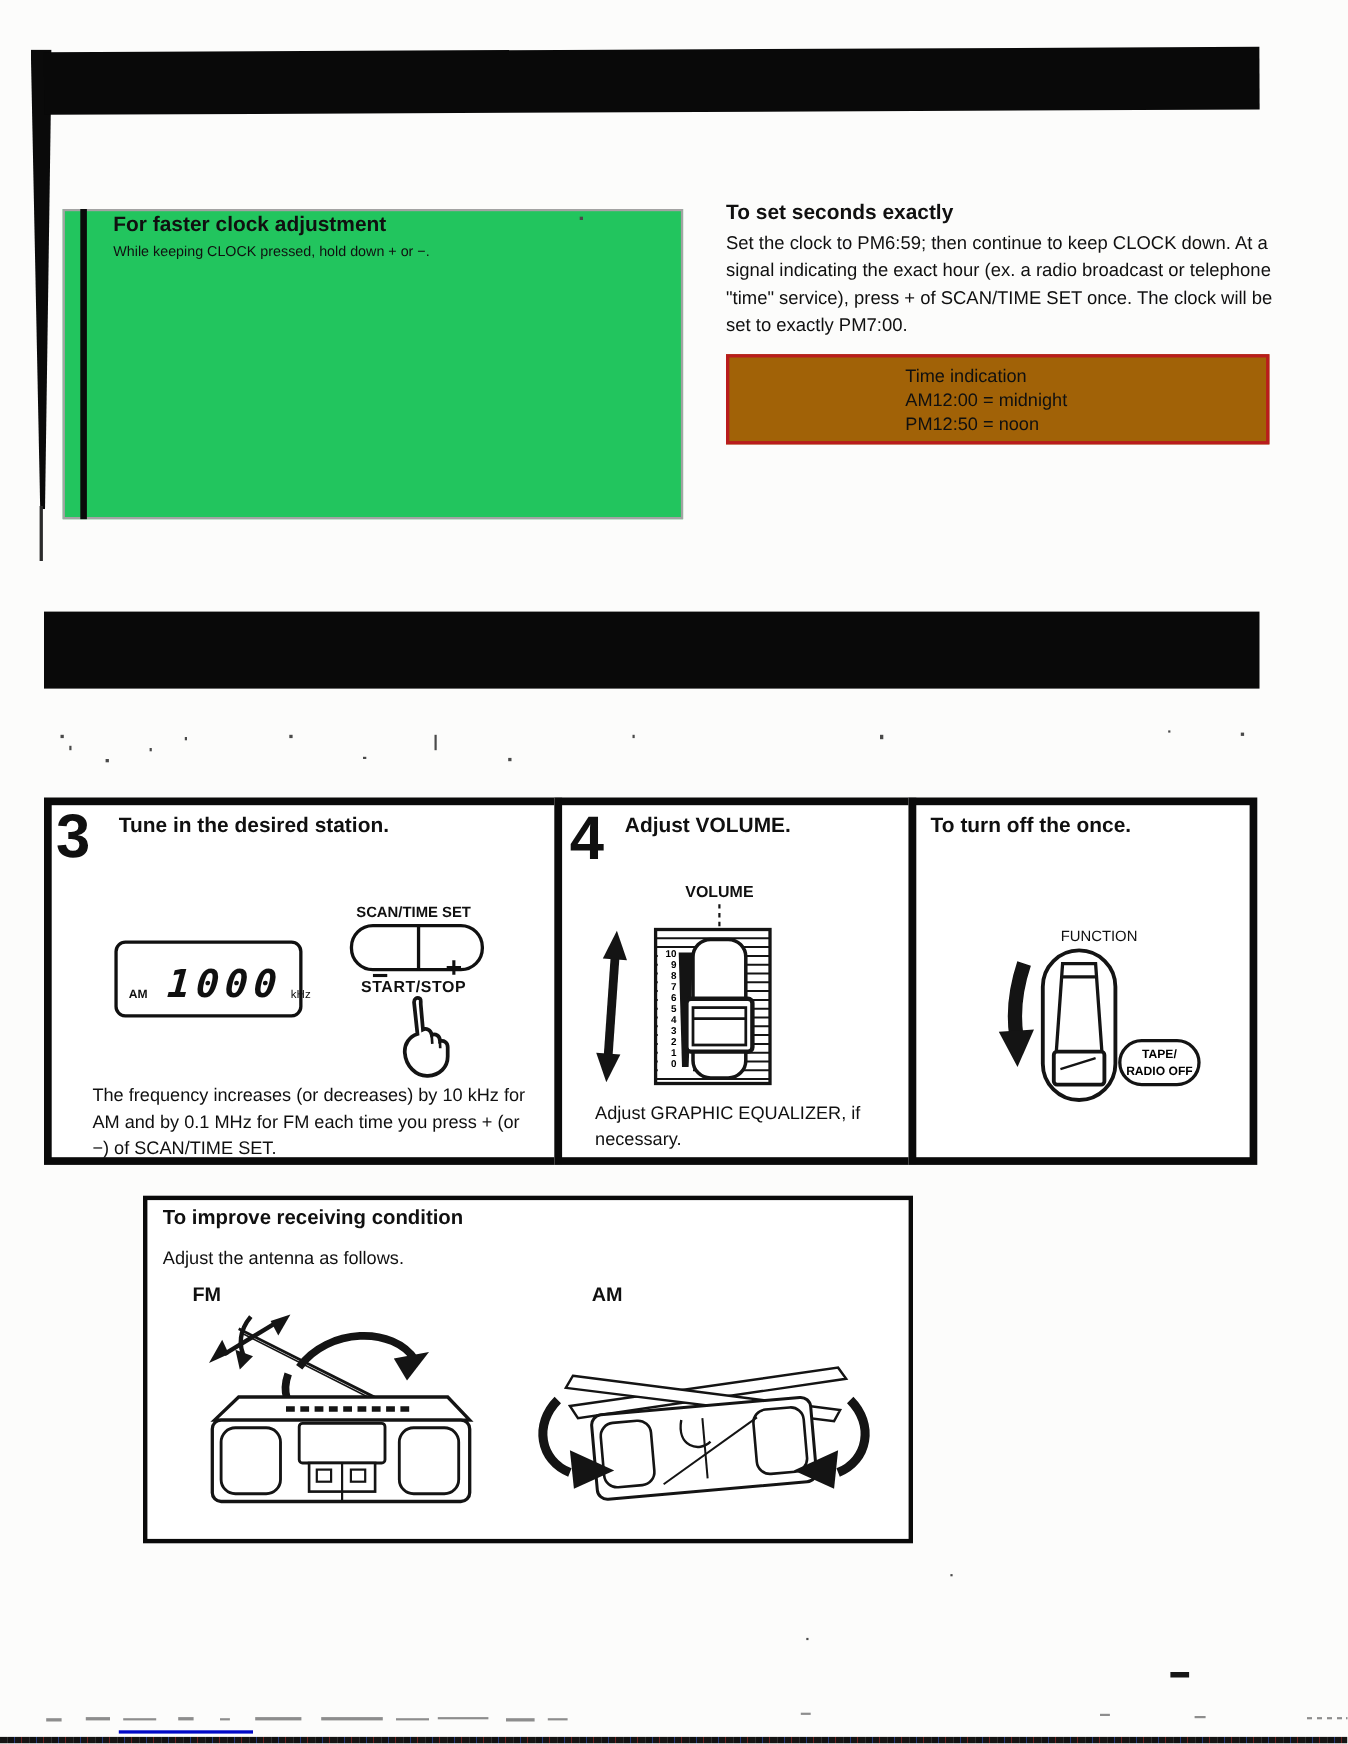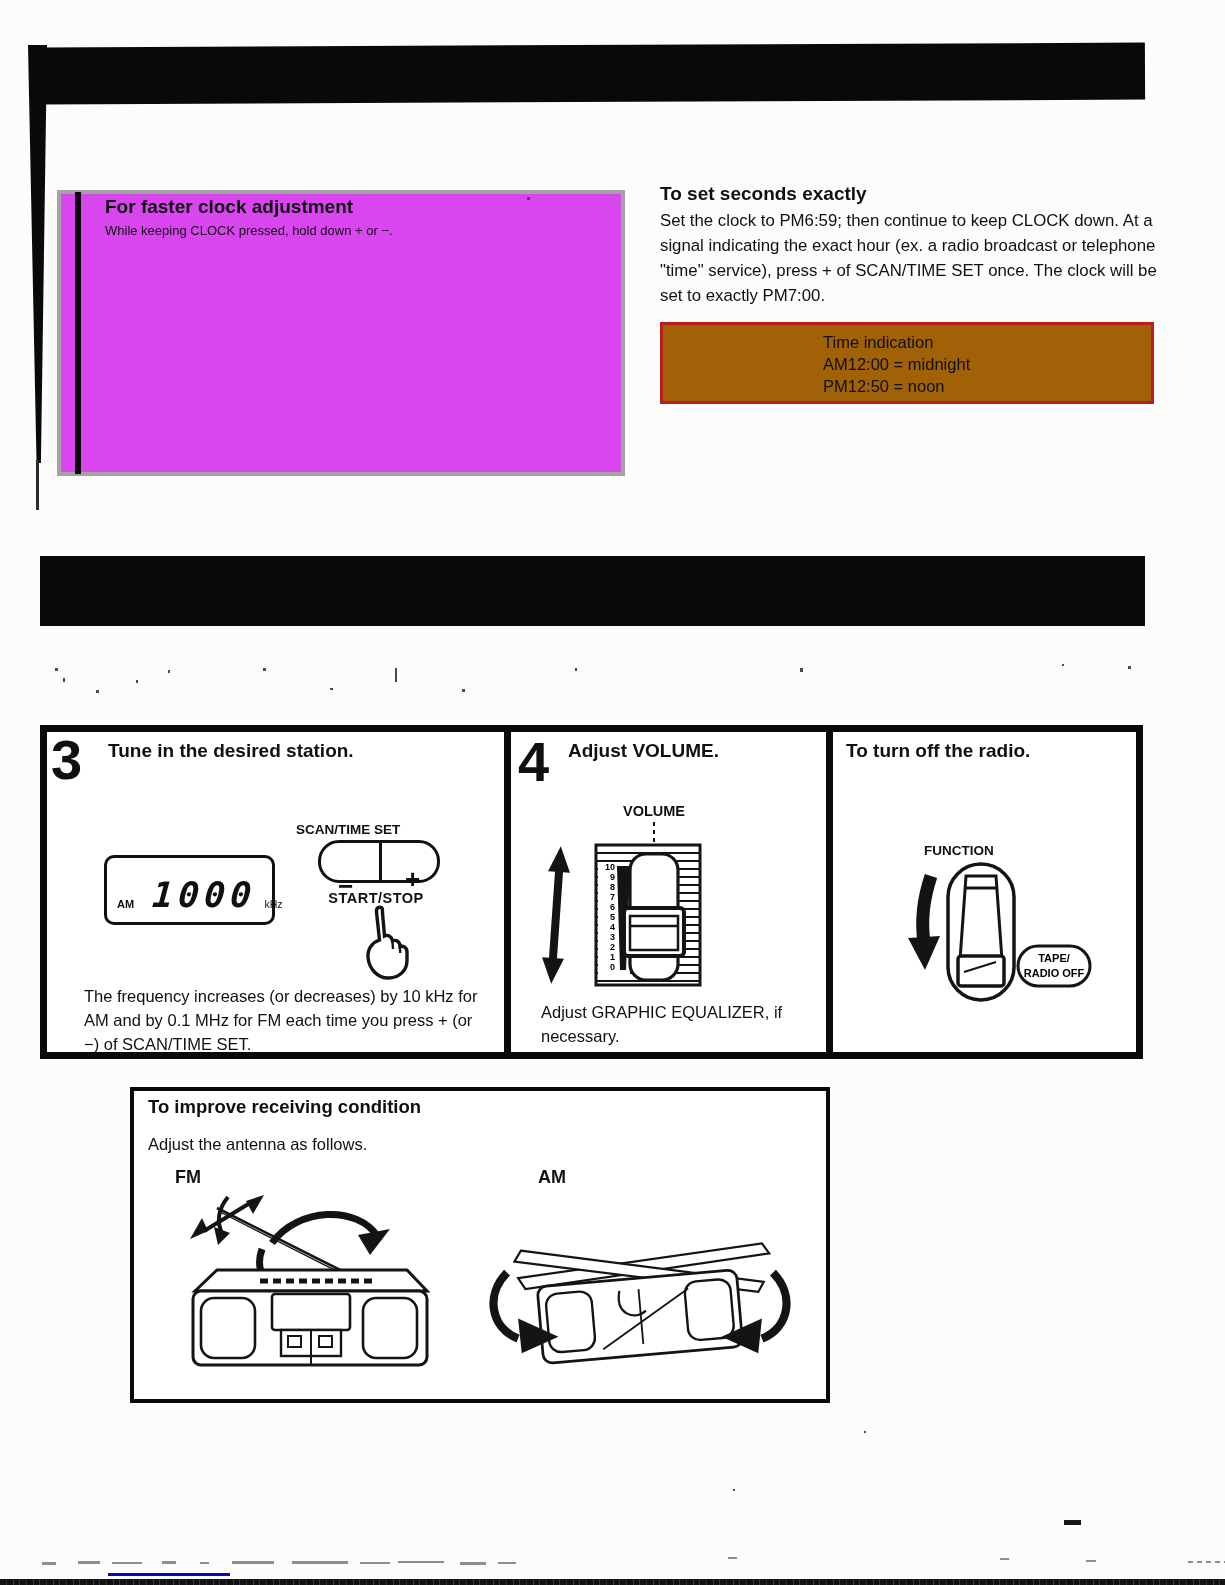--- a/index.html
+++ b/index.html
@@ -18,21 +18,21 @@
   svg .wh{fill:#ffffff;stroke:#141414}
 
   
   .edge-strip{left:28px;top:45px;width:19px;height:418px;background:#0a0a0a;
     clip-path:polygon(0 0,100% 0,68% 100%,45% 100%)}
   .edge-tail{left:36px;top:460px;width:3px;height:50px;background:#2b2b2b}
   .topbar{left:40px;top:45px;width:1105px;height:57px;transform:rotate(-0.25deg)}
   .midbar{left:40px;top:556px;width:1105px;height:70px}
 
   
-  .clockbox{left:57px;top:190px;width:560px;height:278px;border:4px solid #a3a3a3;background:#d946ef}
+  .clockbox{left:57px;top:190px;width:560px;height:278px;border:2px solid #a3a3a3;background:#22c55e}
   .clockbox .innerrule{position:absolute;left:14px;top:-2px;bottom:-2px;width:6px;background:#0a0a0a}
   .clockbox h3{position:absolute;left:44px;top:2px;margin:0;font-size:19px}
   .clockbox p{position:absolute;left:44px;top:29px;margin:0;font-size:13px;width:470px}
 
   
   .seconds{left:660px;top:183px;width:500px}
   .seconds h3{margin:0 0 3px 0;font-size:19px}
   .seconds p{margin:0;font-size:16.8px;line-height:25px}
   .timebox{left:660px;top:322px;width:488px;height:76px;border:3px solid #b91c1c;background:#a16207}
   .timebox .tcol{position:absolute;left:160px;top:6px;font-size:16.5px;line-height:22px}
@@ -48,39 +48,39 @@
 
   
   .lcd{position:absolute;left:57px;top:123px;width:165px;height:64px;border:3px solid #101010;
        border-radius:10px;display:flex;align-items:flex-end;background:#fff}
   .lcd .band{font-size:11px;font-weight:700;padding:0 4px 12px 10px}
   .lcd .freq{font-family:"DejaVu Sans Mono",monospace;font-weight:700;font-style:italic;
        font-size:35px;letter-spacing:5px;transform:skewX(-4deg);padding-bottom:7px;margin-left:14px}
   .lcd .unit{font-size:10.5px;font-weight:400;padding:0 0 12px 8px}
 
   
-  .scanlabel{position:absolute;left:249px;top:90px;width:160px;text-align:left;
+  .scanlabel{position:absolute;left:249px;top:90px;width:160px;text-align:center;
              font-size:13.5px;font-weight:700}
   .pill{position:absolute;left:271px;top:108px;width:116px;height:37px;border:3.5px solid #101010;
         border-radius:21px;background:#fff}
   .pill .div{position:absolute;left:50%;top:-2px;bottom:-2px;width:3px;background:#101010}
   .sign{position:absolute;font-size:26px;font-weight:700;line-height:1}
   .startstop{position:absolute;left:249px;top:158px;width:160px;text-align:center;
              font-size:14.5px;font-weight:700;letter-spacing:0.5px}
   .hand{position:absolute;left:307px;top:172px}
 
   
   .vollabel{position:absolute;left:93px;top:71px;width:100px;text-align:center;
             font-size:14.5px;font-weight:700}
   .volsvg{position:absolute;left:7px;top:88px}
   .volnum{font-size:9px;font-weight:700;font-family:"Liberation Sans",sans-serif}
 
   
-  .funclabel{position:absolute;left:91px;top:111px;width:110px;text-align:left;
-             font-size:13.5px;font-weight:700}
+  .funclabel{position:absolute;left:91px;top:111px;width:110px;text-align:right;
+             font-size:13.5px;font-weight:400}
   .funcsvg{position:absolute;left:43px;top:126px}
   .tagtxt{font-size:11px;font-weight:700;font-family:"Liberation Sans",sans-serif}
 
   
   .recvbox{left:130px;top:1087px;width:692px;height:308px;border:4px solid #0a0a0a;background:#fff}
   .recvbox h3{position:absolute;left:14px;top:5px;margin:0;font-size:18.5px}
   .recvbox p{position:absolute;left:14px;top:44px;margin:0;font-size:16.5px}
   .bandlabel{position:absolute;font-size:18px;font-weight:700}
 
   
@@ -215,21 +215,21 @@
       <rect class="wh" x="112" y="34" width="48" height="126" rx="16" stroke-width="3.2"></rect>
       <rect class="wh" x="106" y="88" width="60" height="48" rx="4" stroke-width="4"></rect>
       <rect class="ln" x="112" y="96" width="48" height="34" stroke-width="2.5"></rect>
       <line class="ln" x1="112" y1="106" x2="160" y2="106" stroke-width="2.5"></line>
     </svg>
 
     <div class="stepbody" style="left:30px;top:268px;width:262px">Adjust GRAPHIC EQUALIZER, if necessary.</div>
   </div>
 
   <div class="stepbox b3">
-    <div class="steptitle" style="left:13px;top:8px">To turn off the radio.</div>
+    <div class="steptitle" style="left:13px;top:8px">To turn off the once.</div>
     <div class="funclabel">FUNCTION</div>
 
     <svg class="funcsvg" width="220" height="155" viewBox="0 0 220 155">
 
       <path class="ln" d="M55 18 C47 42 45 64 48 84" stroke-width="13"></path>
       <polygon class="fillb" points="32,80 64,78 49,112"></polygon>
 
       <rect class="wh" x="72" y="6" width="66" height="136" rx="33" stroke-width="3.5"></rect>
       <path class="wh" stroke-width="3" d="M90 18 L120 18 L126 102 L84 102 Z"></path>
       <line class="ln" x1="90" y1="30" x2="121" y2="30" stroke-width="3"></line>

